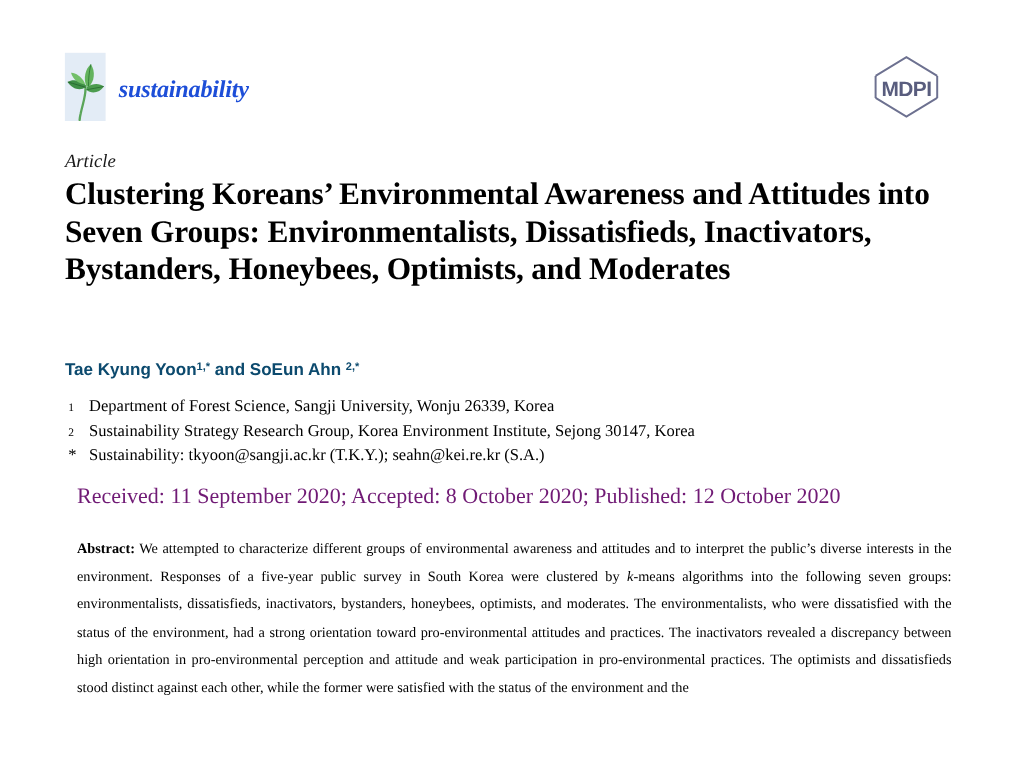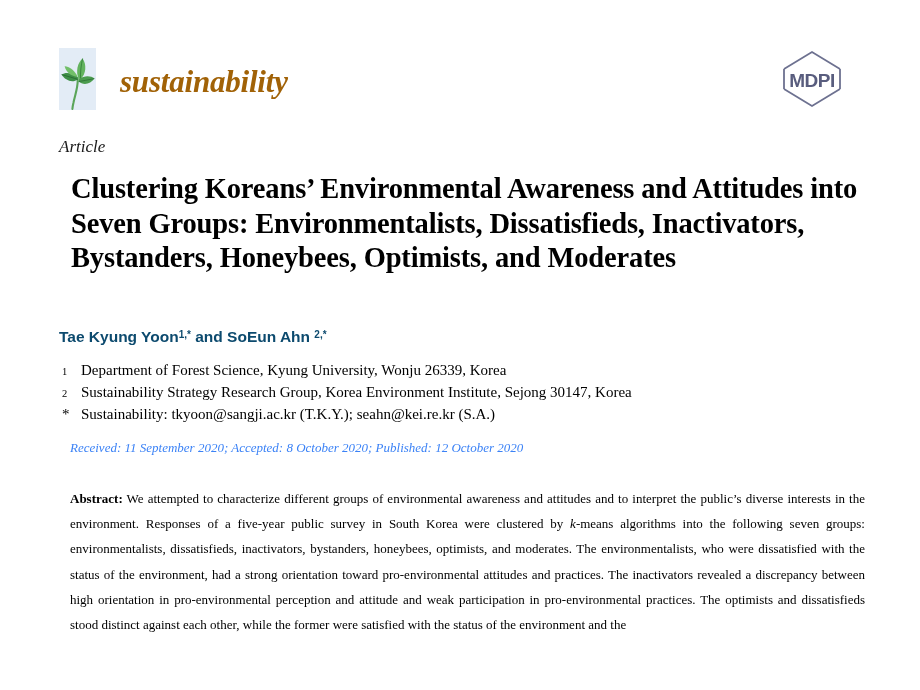--- a/index.html
+++ b/index.html
@@ -41,34 +41,34 @@
   }
   .journal-logo-box {
     width: 37px;
     height: 62px;
     background: #e3ecf6;
     position: relative;
     overflow: hidden;
   }
   .journal-logo-box svg { display: block; }
   .journal-name {
-    margin-left: 24px;
+    margin-left: 12px;
     font-family: "Liberation Serif", "DejaVu Serif", serif;
     font-style: italic;
     font-weight: bold;
-    font-size: 31px;
+    font-size: 22px;
     line-height: 1;
-    color: #a16207;
+    color: #1d4ed8;
     letter-spacing: -0.2px;
     position: relative;
     top: 2px;
   }
   .publisher-logo {
     position: absolute;
-    right: 16px;
+    right: 4px;
     top: 0;
     width: 72px;
     height: 62px;
     text-align: center;
   }
   .publisher-logo svg { display: block; }
 
   
   .article-type {
     position: absolute;
@@ -86,21 +86,21 @@
     position: absolute;
     left: 59px;
     top: 160px;
     width: 790px;
     font-family: "Liberation Serif", "DejaVu Serif", serif;
     font-weight: bold;
     font-size: 28.5px;
     line-height: 34.5px;
     letter-spacing: -0.15px;
     color: #000;
-    margin: 12px;
+    margin: 0;
   }
 
   
   .authors {
     position: absolute;
     left: 59px;
     top: 328px;
     font-family: "Liberation Sans", "DejaVu Sans", sans-serif;
     font-weight: bold;
     font-size: 15.5px;
@@ -139,23 +139,22 @@
     font-size: 15px;
     padding-top: 0;
   }
   .affil-text { flex: 1 1 auto; }
 
   
   .dates {
     position: absolute;
     left: 70px;
     top: 440px;
-    font-size: 13px;
-    color: #3b82f6;
-    font-style: italic;
+    font-size: 20px;
+    color: #701a75;
   }
 
   
   .abstract {
     position: absolute;
     left: 70px;
     top: 486px;
     width: 795px;
     font-size: 13px;
     line-height: 25.2px;
@@ -212,21 +211,21 @@
 
   <h1 class="article-title">Clustering Koreans’ Environmental Awareness and Attitudes into Seven Groups: Environmentalists, Dissatisfieds, Inactivators, Bystanders, Honeybees, Optimists, and Moderates</h1>
 
   <div class="authors">
     <span>Tae Kyung Yoon</span><sup>1,*</sup><span> and SoEun Ahn </span><sup>2,*</sup>
   </div>
 
   <div class="affiliations">
     <div class="affil-row">
       <span class="affil-marker">1</span>
-      <span class="affil-text">Department of Forest Science, Kyung University, Wonju 26339, Korea</span>
+      <span class="affil-text">Department of Forest Science, Sangji University, Wonju 26339, Korea</span>
     </div>
     <div class="affil-row">
       <span class="affil-marker">2</span>
       <span class="affil-text">Sustainability Strategy Research Group, Korea Environment Institute, Sejong 30147, Korea</span>
     </div>
     <div class="affil-row">
       <span class="affil-marker star">*</span>
       <span class="affil-text">Sustainability: tkyoon@sangji.ac.kr (T.K.Y.); seahn@kei.re.kr (S.A.)</span>
     </div>
   </div>

